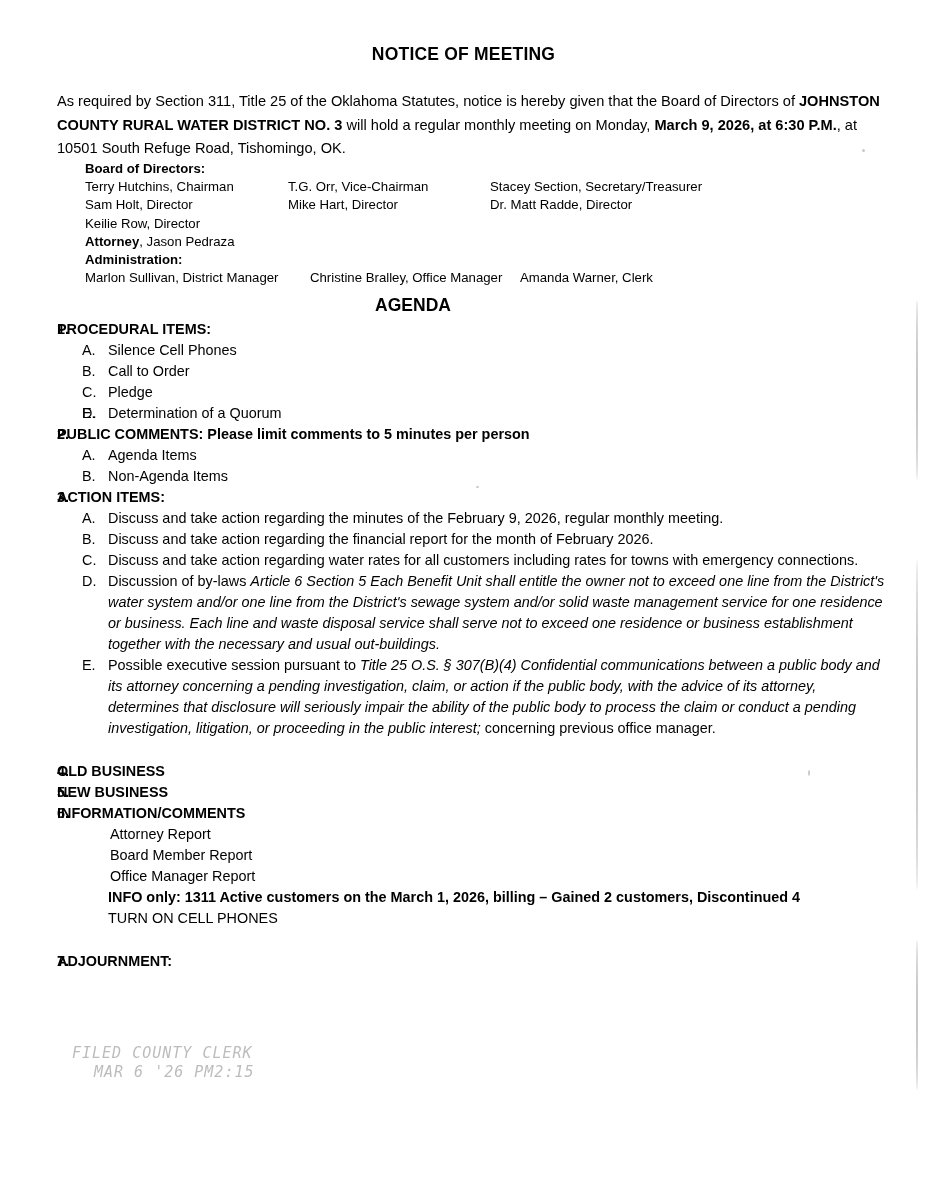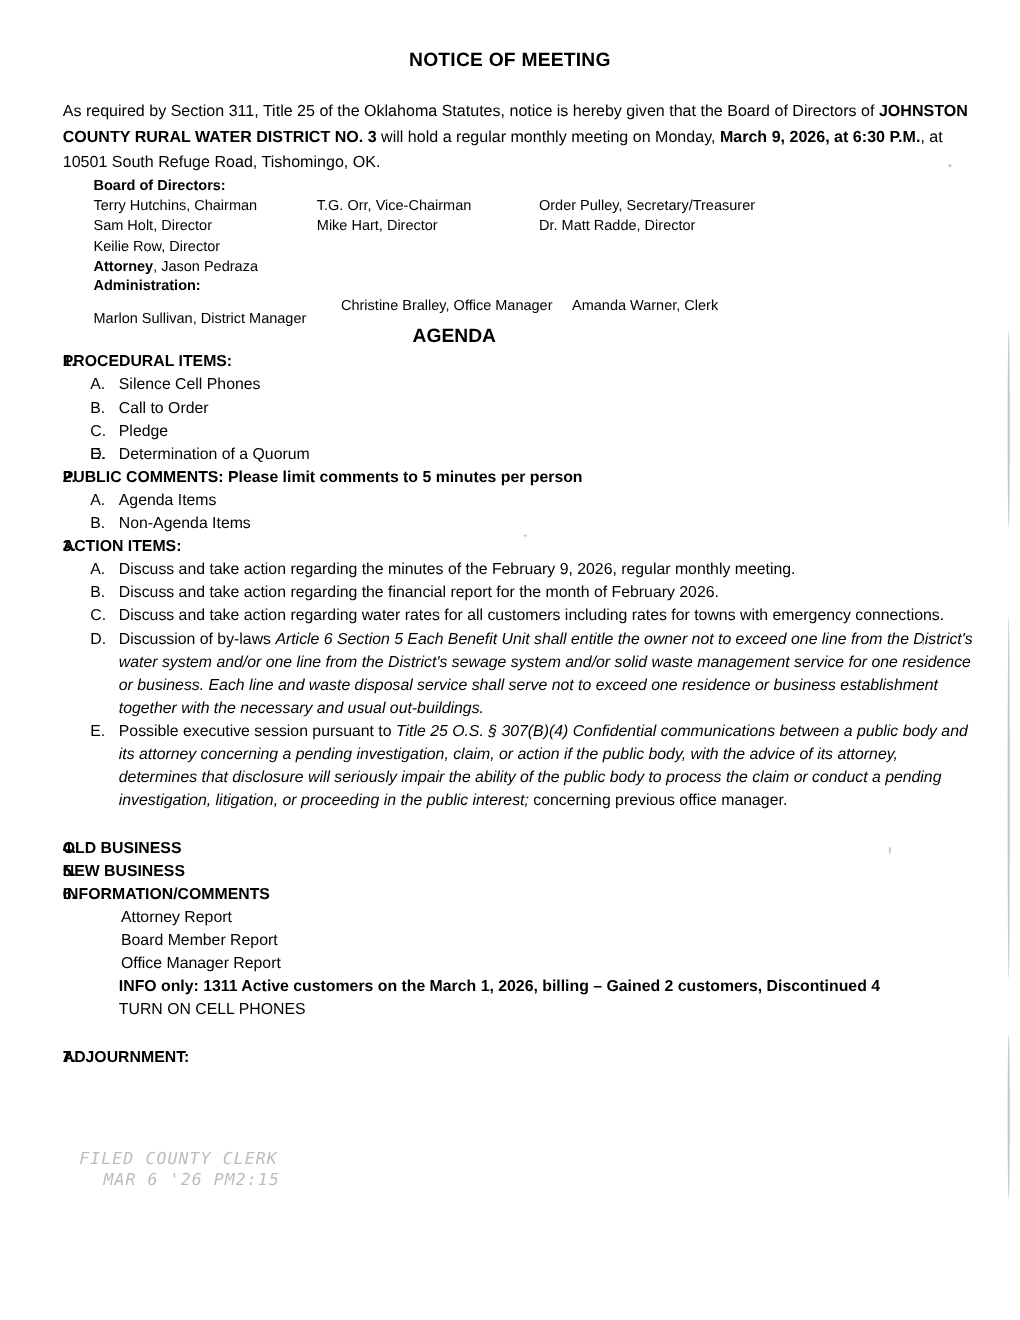--- a/index.html
+++ b/index.html
@@ -49,21 +49,21 @@
   }
   .roster .hdr { font-weight: bold; }
   .roster .row {
     position: relative;
     height: 18.2px;
     white-space: nowrap;
   }
   .roster .c1 { position: absolute; left: 0px; }
   .roster .c2 { position: absolute; left: 203px; }
   .roster .c3 { position: absolute; left: 405px; }
-  .roster .a1 { position: absolute; left: 0px; margin-top: 12px; }
+  .roster .a1 { position: absolute; left: 0px; }
   .roster .a2 { position: absolute; left: 225px; }
   .roster .a3 { position: absolute; left: 435px; }
 
   .agenda-title {
     position: absolute;
     top: 295px;
     left: 0;
     width: 826px;
     text-align: center;
     font-size: 17.5px;
@@ -159,21 +159,21 @@
     <span>As required by Section 311, Title 25 of the Oklahoma Statutes, notice is hereby given that the Board of Directors of </span><b>JOHNSTON COUNTY RURAL WATER DISTRICT NO. 3</b><span> will hold a regular monthly meeting on Monday, </span><b>March 9, 2026, at 6:30 P.M.</b><span>, at 10501 South Refuge Road, Tishomingo, OK.</span>
   </div>
 
   <div class="roster">
     <div class="row hdr">
       <span class="c1">Board of Directors:</span>
     </div>
     <div class="row">
       <span class="c1">Terry Hutchins, Chairman</span>
       <span class="c2">T.G. Orr, Vice-Chairman</span>
-      <span class="c3">Order Pulley, Secretary/Treasurer</span>
+      <span class="c3">Stacey Section, Secretary/Treasurer</span>
     </div>
     <div class="row">
       <span class="c1">Sam Holt, Director</span>
       <span class="c2">Mike Hart, Director</span>
       <span class="c3">Dr. Matt Radde, Director</span>
     </div>
     <div class="row">
       <span class="c1">Keilie Row, Director</span>
     </div>
     <div class="row">

